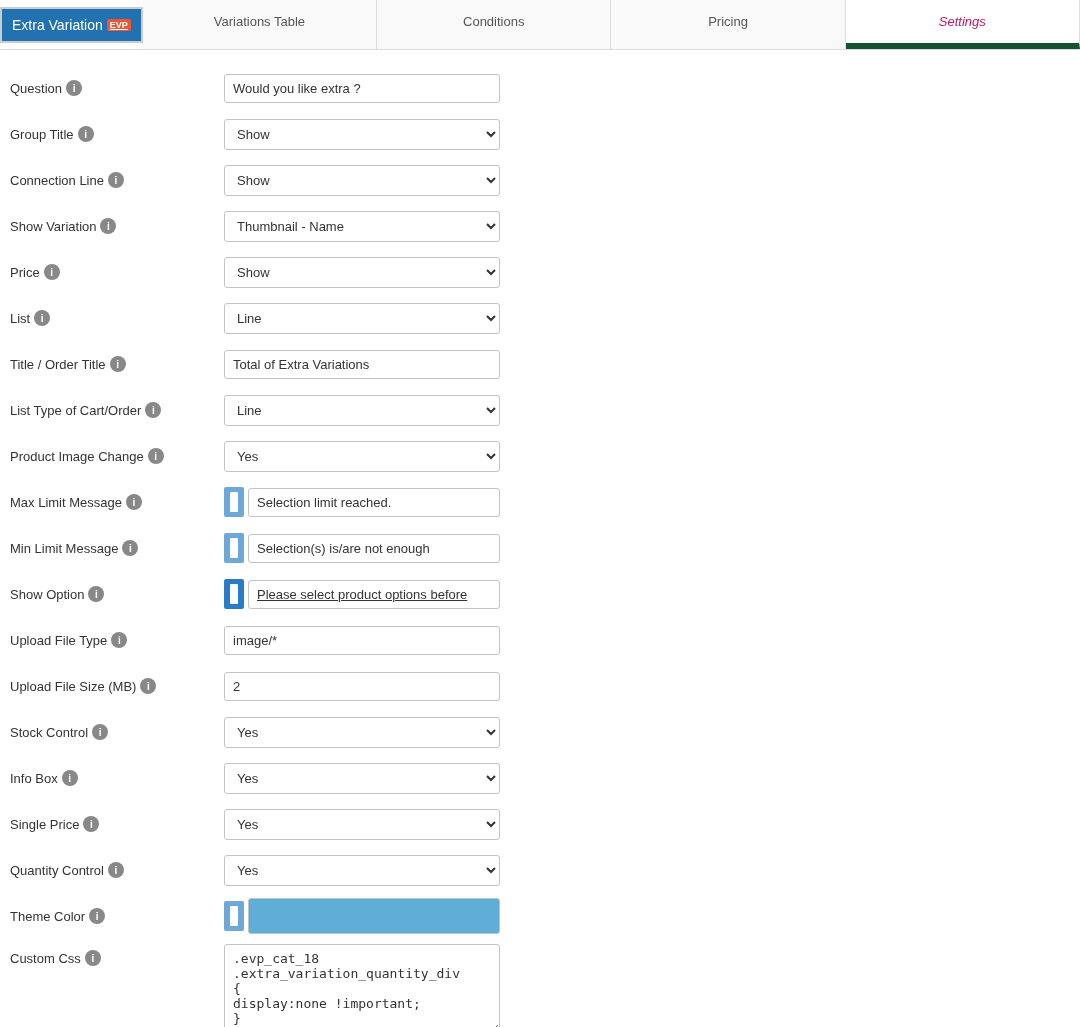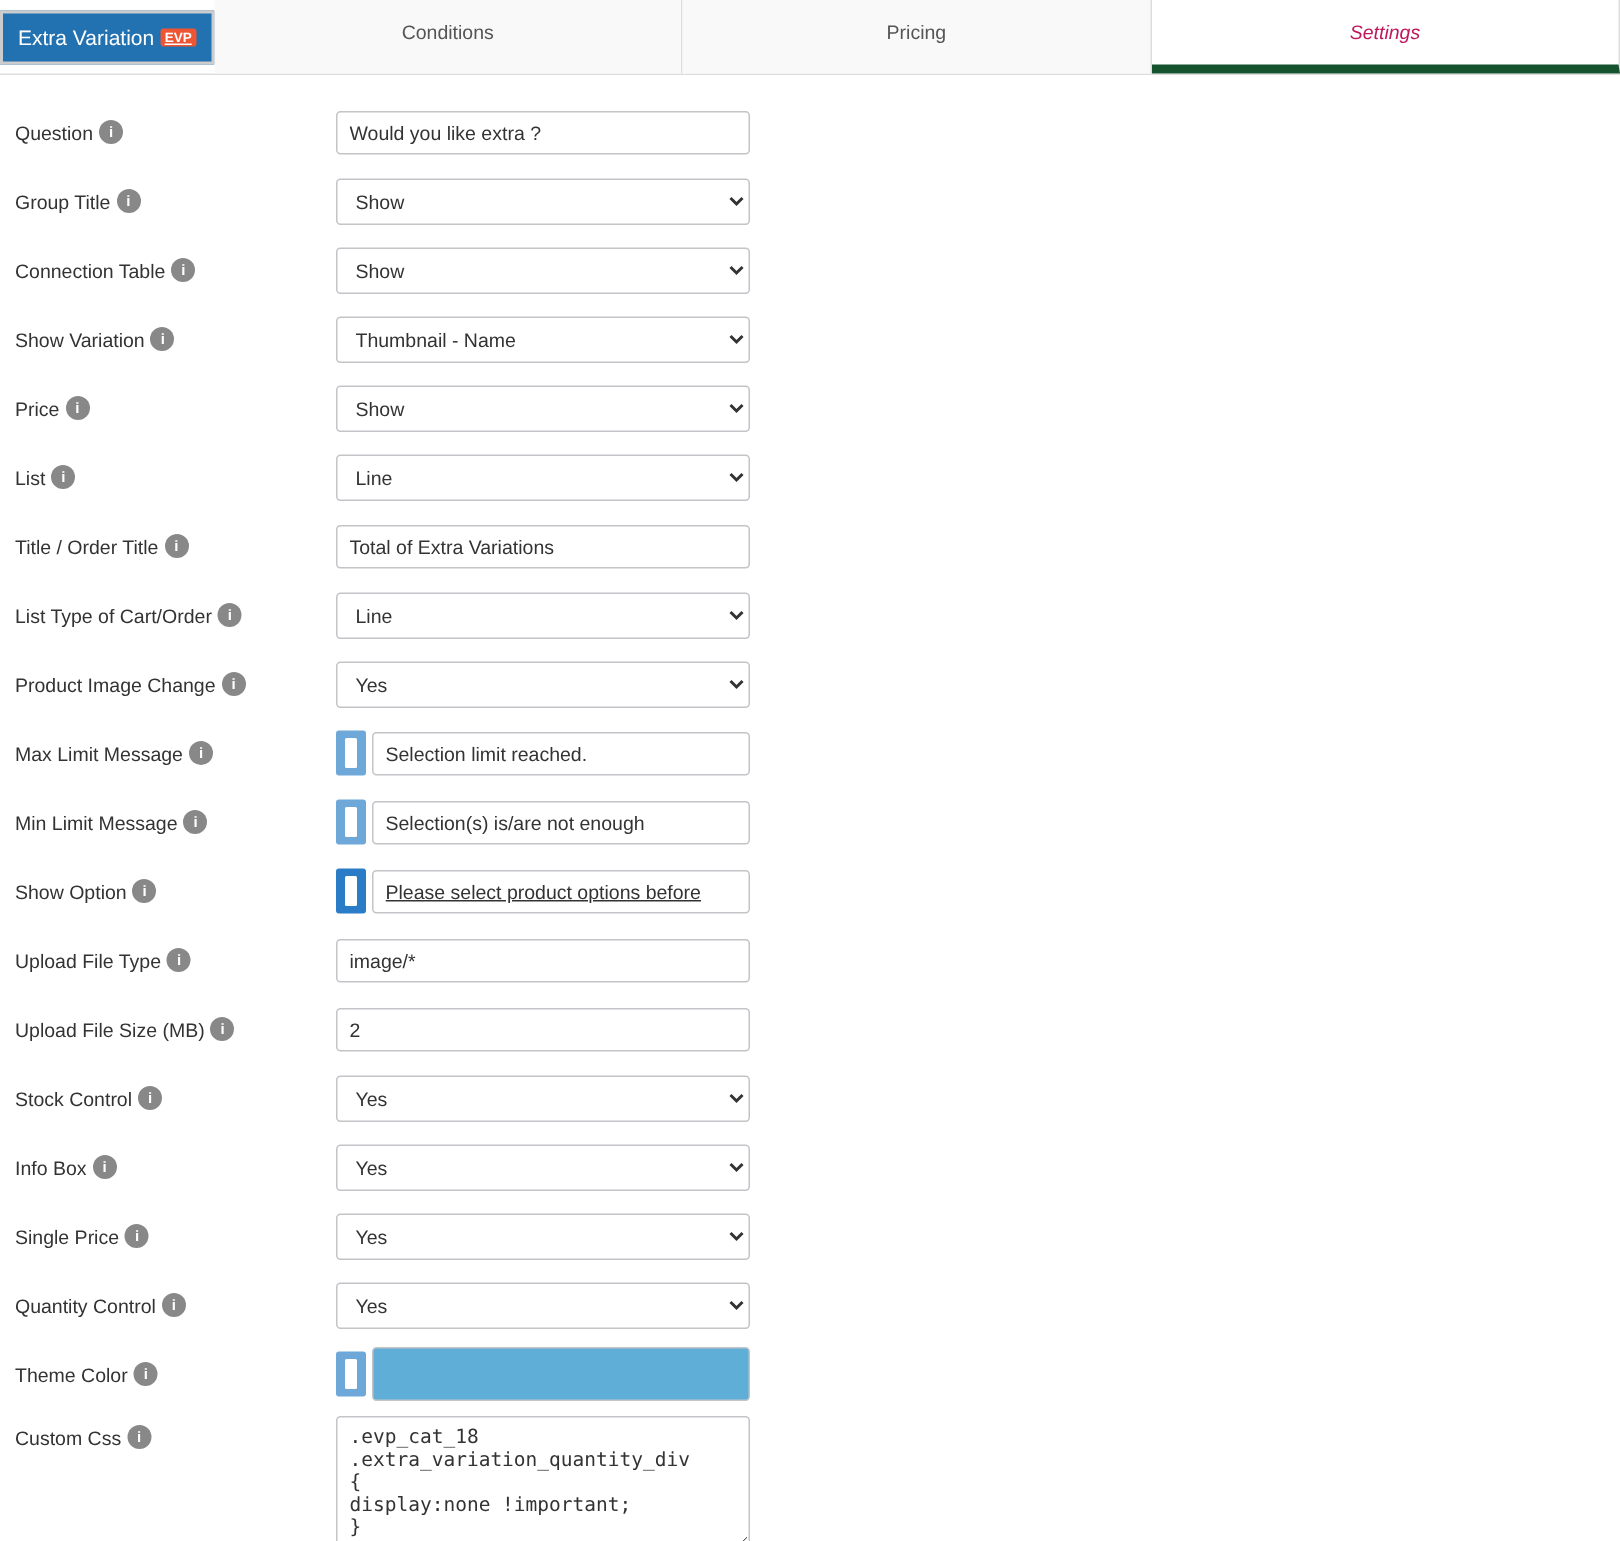--- a/index.html
+++ b/index.html
@@ -53,20 +53,21 @@
 <body>
 
 <div class="app-wrapper">
 
   <div class="header">
     <div class="logo">
       <span class="logo-text">Extra Variation</span>
       <span class="logo-badge">EVP</span>
     </div>
     <nav class="nav-tabs">
+      <div class="nav-tab">Variations Table</div>
       <div class="nav-tab">Conditions</div>
       <div class="nav-tab">Pricing</div>
       <div class="nav-tab active">Settings</div>
     </nav>
   </div>
 
   <div class="content">
 
     <div class="form-row">
       <div class="form-label">
@@ -86,21 +87,21 @@
       <div class="form-control-wrap">
         <select>
           <option>Show</option>
           <option>Hide</option>
         </select>
       </div>
     </div>
 
     <div class="form-row">
       <div class="form-label">
-        <span>Connection Table</span>
+        <span>Connection Line</span>
         <span class="info-icon">i</span>
       </div>
       <div class="form-control-wrap">
         <select>
           <option>Show</option>
           <option>Hide</option>
         </select>
       </div>
     </div>
 

